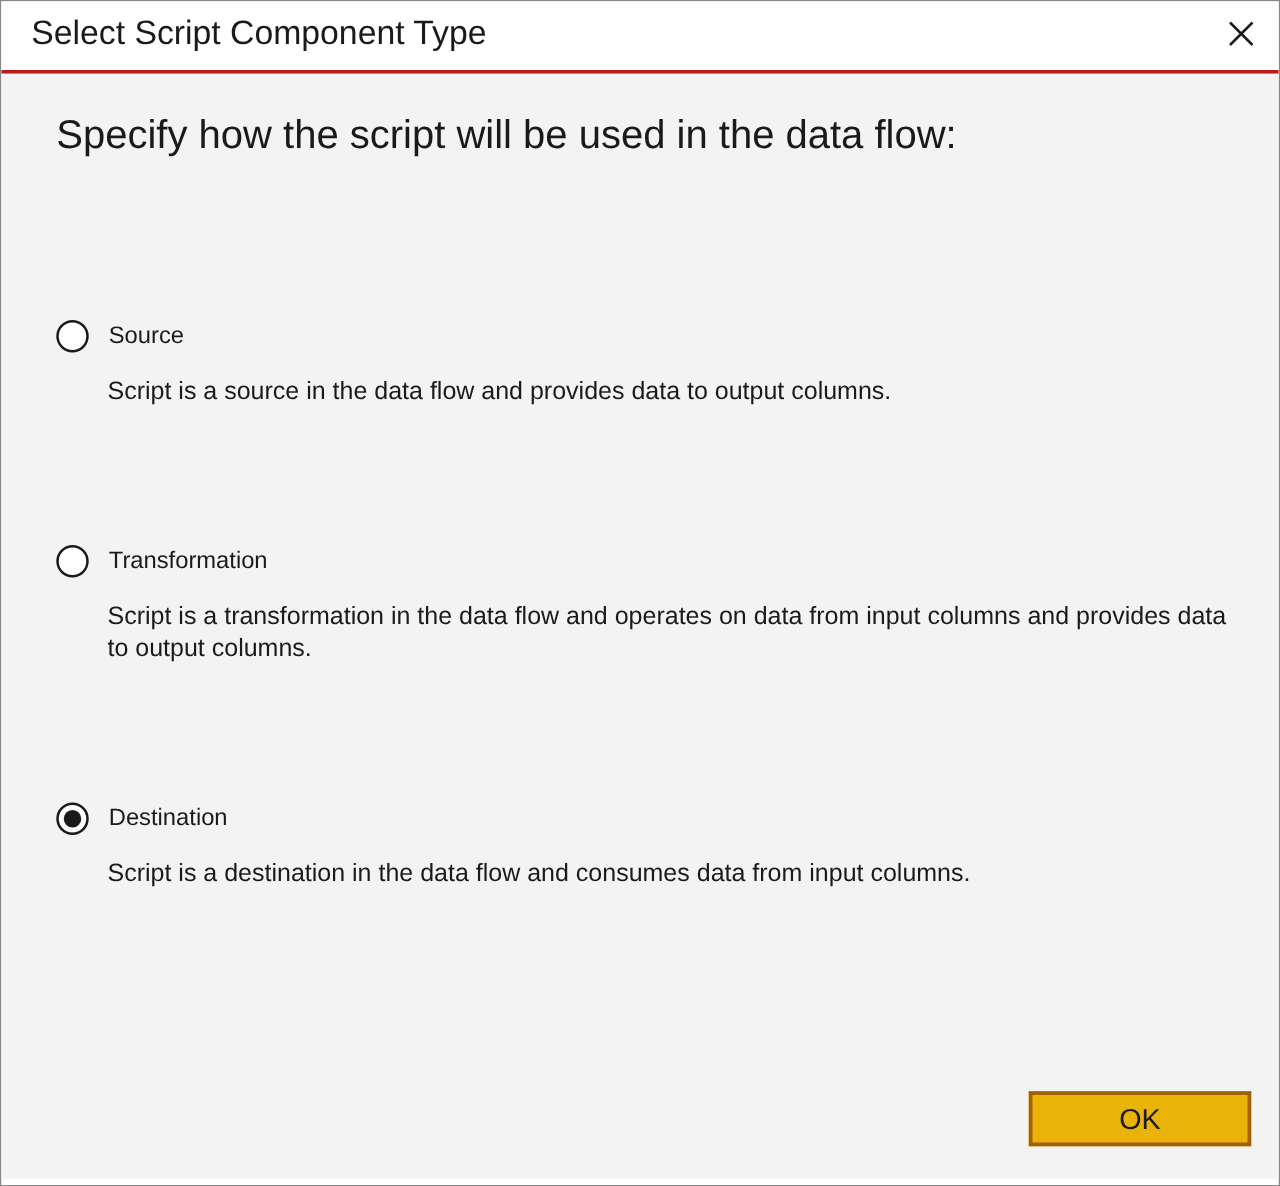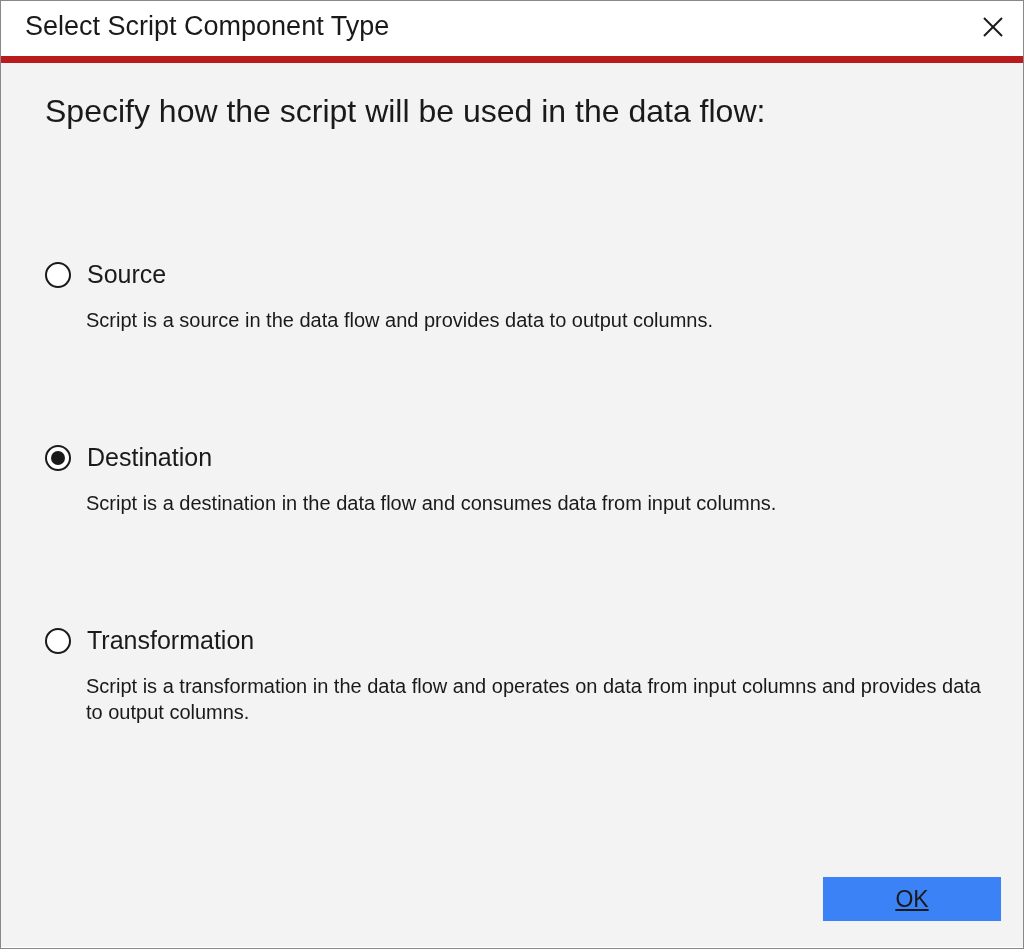--- a/index.html
+++ b/index.html
@@ -14,21 +14,21 @@
       height: 949px;
       overflow: hidden;
       border: 1px solid #888;
     }
     .titlebar {
       display: flex;
       align-items: center;
       justify-content: space-between;
       padding: 10px 16px 14px 24px;
       background: #ffffff;
-      border-bottom: 7px solid #b91c1c;
+      border-bottom: 3px solid #b91c1c;
     }
     .titlebar-title {
       font-size: 27px;
       color: #1a1a1a;
       font-weight: 400;
     }
     .close-btn {
       width: 28px;
       height: 28px;
       display: flex;
@@ -84,21 +84,21 @@
       width: 14px;
       height: 14px;
       border-radius: 50%;
       background: #1a1a1a;
       display: none;
     }
     .radio.selected .radio-dot {
       display: block;
     }
     .option-label {
-      font-size: 25px;
+      font-size: 19px;
       color: #1a1a1a;
       font-weight: 400;
     }
     .option-desc {
       font-size: 20px;
       color: #1a1a1a;
       margin-left: 41px;
       line-height: 1.3;
       font-weight: 400;
     }
@@ -115,23 +115,22 @@
       min-width: 178px;
       height: 44px;
       font-size: 23px;
       font-family: inherit;
       background: #ededed;
       border: 1px solid #aaa;
       cursor: pointer;
       color: #1a1a1a;
     }
     .btn-primary {
-      border: 3px solid #3b82f6;
-      background: #3b82f6;
-      text-decoration: underline;
+      border: 3px solid #a16207;
+      background: #eab308;
     }
   </style>
 </head>
 <body>
 
 <div class="titlebar">
   <div class="titlebar-title">Select Script Component Type</div>
   <button class="close-btn">
     <svg width="24" height="24" viewBox="0 0 24 24" fill="none">
       <line x1="3" y1="3" x2="21" y2="21"></line>
@@ -150,36 +149,36 @@
         <span class="radio">
           
         </span>
         <span class="option-label">Source</span>
       </div>
       <div class="option-desc">Script is a source in the data flow and provides data to output columns.</div>
     </div>
 
     <div class="option-row">
       <div class="radio-line">
+        <span class="radio">
+          
+        </span>
+        <span class="option-label">Transformation</span>
+      </div>
+      <div class="option-desc">Script is a transformation in the data flow and operates on data from input columns and provides data to output columns.</div>
+    </div>
+
+    <div class="option-row">
+      <div class="radio-line">
         <span class="radio selected">
           <span class="radio-dot"></span>
         </span>
         <span class="option-label">Destination</span>
       </div>
       <div class="option-desc">Script is a destination in the data flow and consumes data from input columns.</div>
-    </div>
-
-    <div class="option-row">
-      <div class="radio-line">
-        <span class="radio">
-          
-        </span>
-        <span class="option-label">Transformation</span>
-      </div>
-      <div class="option-desc">Script is a transformation in the data flow and operates on data from input columns and provides data to output columns.</div>
     </div>
 
   </div>
 </div>
 
 <div class="footer">
   <button class="btn btn-primary">OK</button>
 </div>
 
 </body></html>

